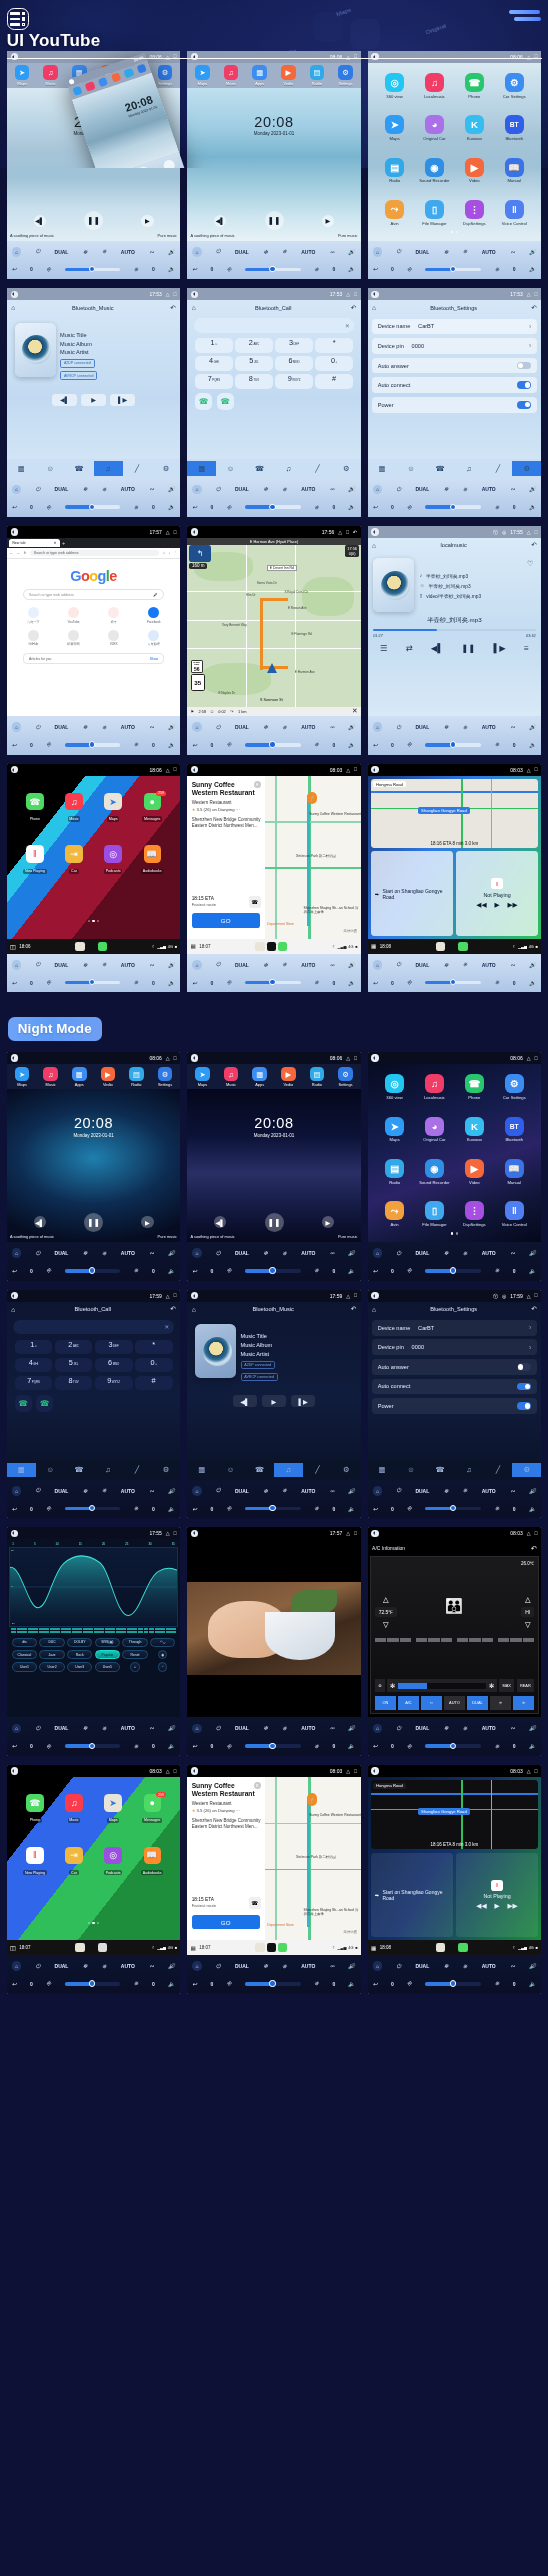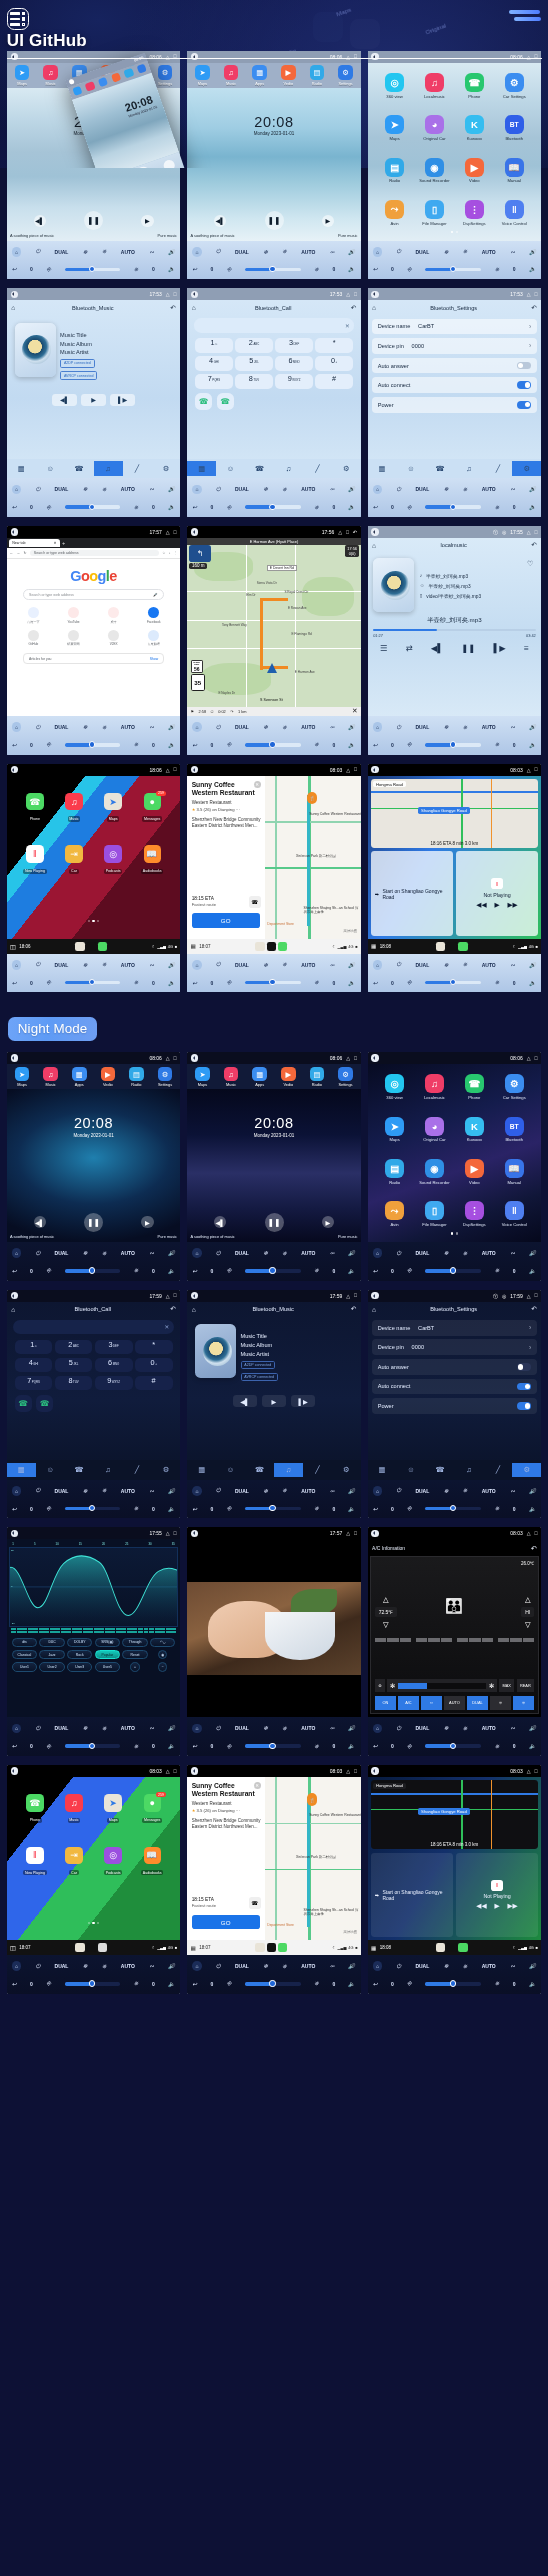--- a/index.html
+++ b/index.html
@@ -46,21 +46,21 @@
       background: linear-gradient(180deg,#cfe2ee 0%,#9fc0d4 30%,#7fa6bd 55%,#b9d3e2 75%,#d8e7f0 100%); }
   .dev-clock { position:absolute; right:7.8px; top:19px; color:#17212b; font-size:11.2px; font-weight:bold;}
   .dev-date { position:absolute; right:5.6px; top:32px; color:#223; font-size:3.4px; }
   .dev-player { height:24.6px; background:linear-gradient(180deg,#cfe0ef,#b9cfe4); position:relative;}
   .dev-ctrl { position:absolute; top:4.5px; width:11.2px;height:11.2px;border-radius:50%;
       background:rgba(255,255,255,.75); }
 
   
   .mode-badge { display:inline-block; padding:3.9px 10px 5px; border-radius:6.7px;
      background:linear-gradient(100deg,#6ea4f8 0%,#5e9bf5 45%,#6f9ef2 100%);
-     color:#fff; font-size:13.4px; font-weight:normal; letter-spacing:0.1px;
+     color:#fff; font-size:13.4px; font-weight:bold; letter-spacing:0.1px;
      text-shadow:0 0.6px 1.7px rgba(0,0,0,.2); }
   .badge-holder { padding:15.7px 0 11.2px 7.8px; }
 
   
   .grid { display:grid; grid-template-columns:repeat(3,1fr); gap:6.7px; padding:0 6.7px; }
   .shot { width:100%; aspect-ratio: 310/408; position:relative; overflow:hidden;
      border-radius:1.1px; background:#cfe0f2; display:flex; flex-direction:column; }
   
   .sbar { height:5.2%; display:flex; align-items:center; padding:0 3.9px; flex:none; }
   .sbar.light { background:#8f9eb4; }
@@ -457,21 +457,21 @@
       </div>
     <div class="logo-row">
         <span class="logo-bar"></span>
         <span class="logo-sq hollow"></span>
       </div>
   </div>
   <div class="menu-lines">
       <span></span>
       <span></span>
     </div>
-  <div class="hero-title">UI GitHub</div>
+  <div class="hero-title">UI YouTube</div>
   <div class="hero-rule"></div>
 </div>
 
 <div class="badge-holder">
   <div class="mode-badge">Day Mode</div>
 </div>
 
 <div class="grid">
 
   <div class="shot">

